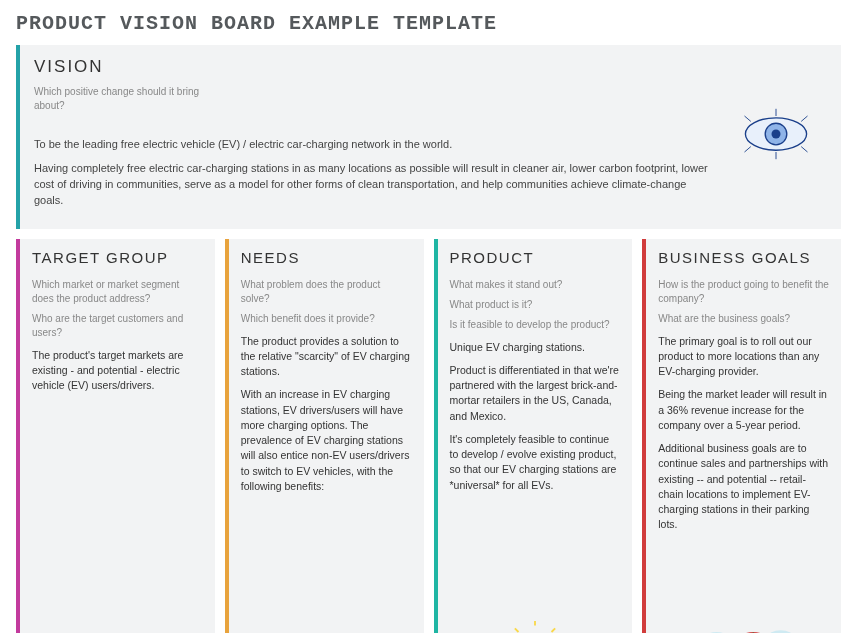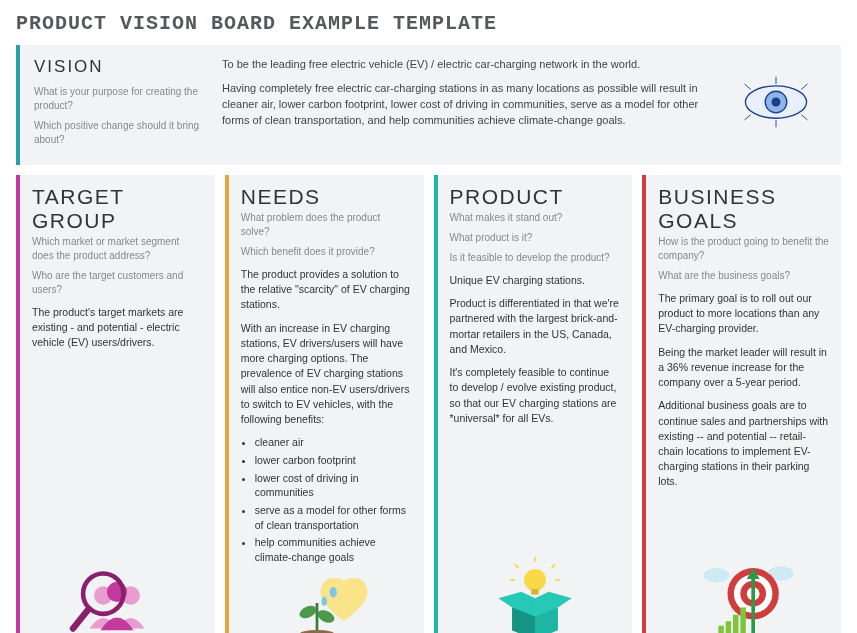--- a/index.html
+++ b/index.html
@@ -22,20 +22,21 @@
   }
   .vision-box {
     background: #f2f3f4;
     border-left: 4px solid #24a2a8;
     padding: 12px 14px 12px 14px;
     display: flex;
     gap: 18px;
     align-items: flex-start;
     margin-bottom: 10px;
     position: relative;
+    flex-direction: column;
   }
   .vision-left { width: 170px; flex-shrink: 0; }
   .section-heading {
     font-size: 17px;
     font-weight: 400;
     letter-spacing: 2px;
     color: #333;
     margin-bottom: 8px;
   }
   .prompt {
@@ -69,21 +70,21 @@
     background: #f2f3f4;
     padding: 10px 12px 10px 12px;
     border-left: 4px solid;
     position: relative;
     min-height: 470px;
   }
   .col.target   { border-left-color: #c23a9d; }
   .col.needs    { border-left-color: #e8a33d; }
   .col.product  { border-left-color: #1fb5a3; }
   .col.goals    { border-left-color: #d13c3c; }
-  .col .section-heading { font-size: 21px; letter-spacing: 1.5px; margin-bottom:2px;}
+  .col .section-heading { font-size: 15px; letter-spacing: 1.5px; margin-bottom:12px;}
   .col .body {
     font-size: 10.5px;
     color: #333;
     line-height: 1.45;
     margin-top: 8px;
   }
   .col .body p { margin-bottom: 8px; }
   .col ul { margin: 4px 0 0 14px; padding: 0; }
   .col li { margin-bottom: 3px; font-size:10.5px; line-height:1.4;}
   .col-icon {
@@ -96,21 +97,20 @@
   }
 </style>
 </head>
 <body>
 
 <div class="page-title">PRODUCT VISION BOARD EXAMPLE TEMPLATE</div>
 
 <div class="vision-box">
   <div class="vision-left">
     <div class="section-heading">VISION</div>
-    <div class="prompt">What is your purpose for creating the product?</div>
     <div class="prompt">Which positive change should it bring about?</div>
   </div>
   <div class="vision-body">
     <p>To be the leading free electric vehicle (EV) / electric car-charging network in the world.</p>
     <p>Having completely free electric car-charging stations in as many locations as possible will result in cleaner air, lower carbon footprint, lower cost of driving in communities, serve as a model for other forms of clean transportation, and help communities achieve climate-change goals.</p>
   </div>
   <div class="vision-icon">
     <svg viewBox="0 0 100 60">
 
       <g stroke="#1a3f8a" stroke-width="1">
@@ -153,27 +153,20 @@
     </div>
   </div>
 
   <div class="col needs">
     <div class="section-heading">NEEDS</div>
     <div class="prompt">What problem does the product solve?</div>
     <div class="prompt">Which benefit does it provide?</div>
     <div class="body">
       <p>The product provides a solution to the relative "scarcity" of EV charging stations.</p>
       <p>With an increase in EV charging stations, EV drivers/users will have more charging options. The prevalence of EV charging stations will also entice non-EV users/drivers to switch to EV vehicles, with the following benefits:</p>
-      <ul>
-        <li>cleaner air</li>
-        <li>lower carbon footprint</li>
-        <li>lower cost of driving in communities</li>
-        <li>serve as a model for other forms of clean transportation</li>
-        <li>help communities achieve climate-change goals</li>
-      </ul>
     </div>
     <div class="col-icon" style="width:90px;height:70px;">
       <svg viewBox="0 0 100 80">
         <path d="M70 15 C90 5 105 25 90 42 C82 52 70 60 70 60 C70 60 58 52 50 42 C35 25 50 5 70 15 Z" fill="#f9e48a"></path>
         <ellipse cx="58" cy="28" rx="4" ry="6" fill="#7fc5e8"></ellipse>
         <ellipse cx="48" cy="38" rx="3" ry="5" fill="#7fc5e8"></ellipse>
         <path d="M40 75 Q40 50 40 40" stroke="#3a7a3a" stroke-width="3" fill="none"></path>
         <ellipse cx="30" cy="50" rx="10" ry="6" fill="#4a9a4a" transform="rotate(-25 30 50)"></ellipse>
         <ellipse cx="50" cy="55" rx="10" ry="6" fill="#4a9a4a" transform="rotate(25 50 55)"></ellipse>
         <ellipse cx="40" cy="75" rx="20" ry="5" fill="#8a6a4a"></ellipse>

